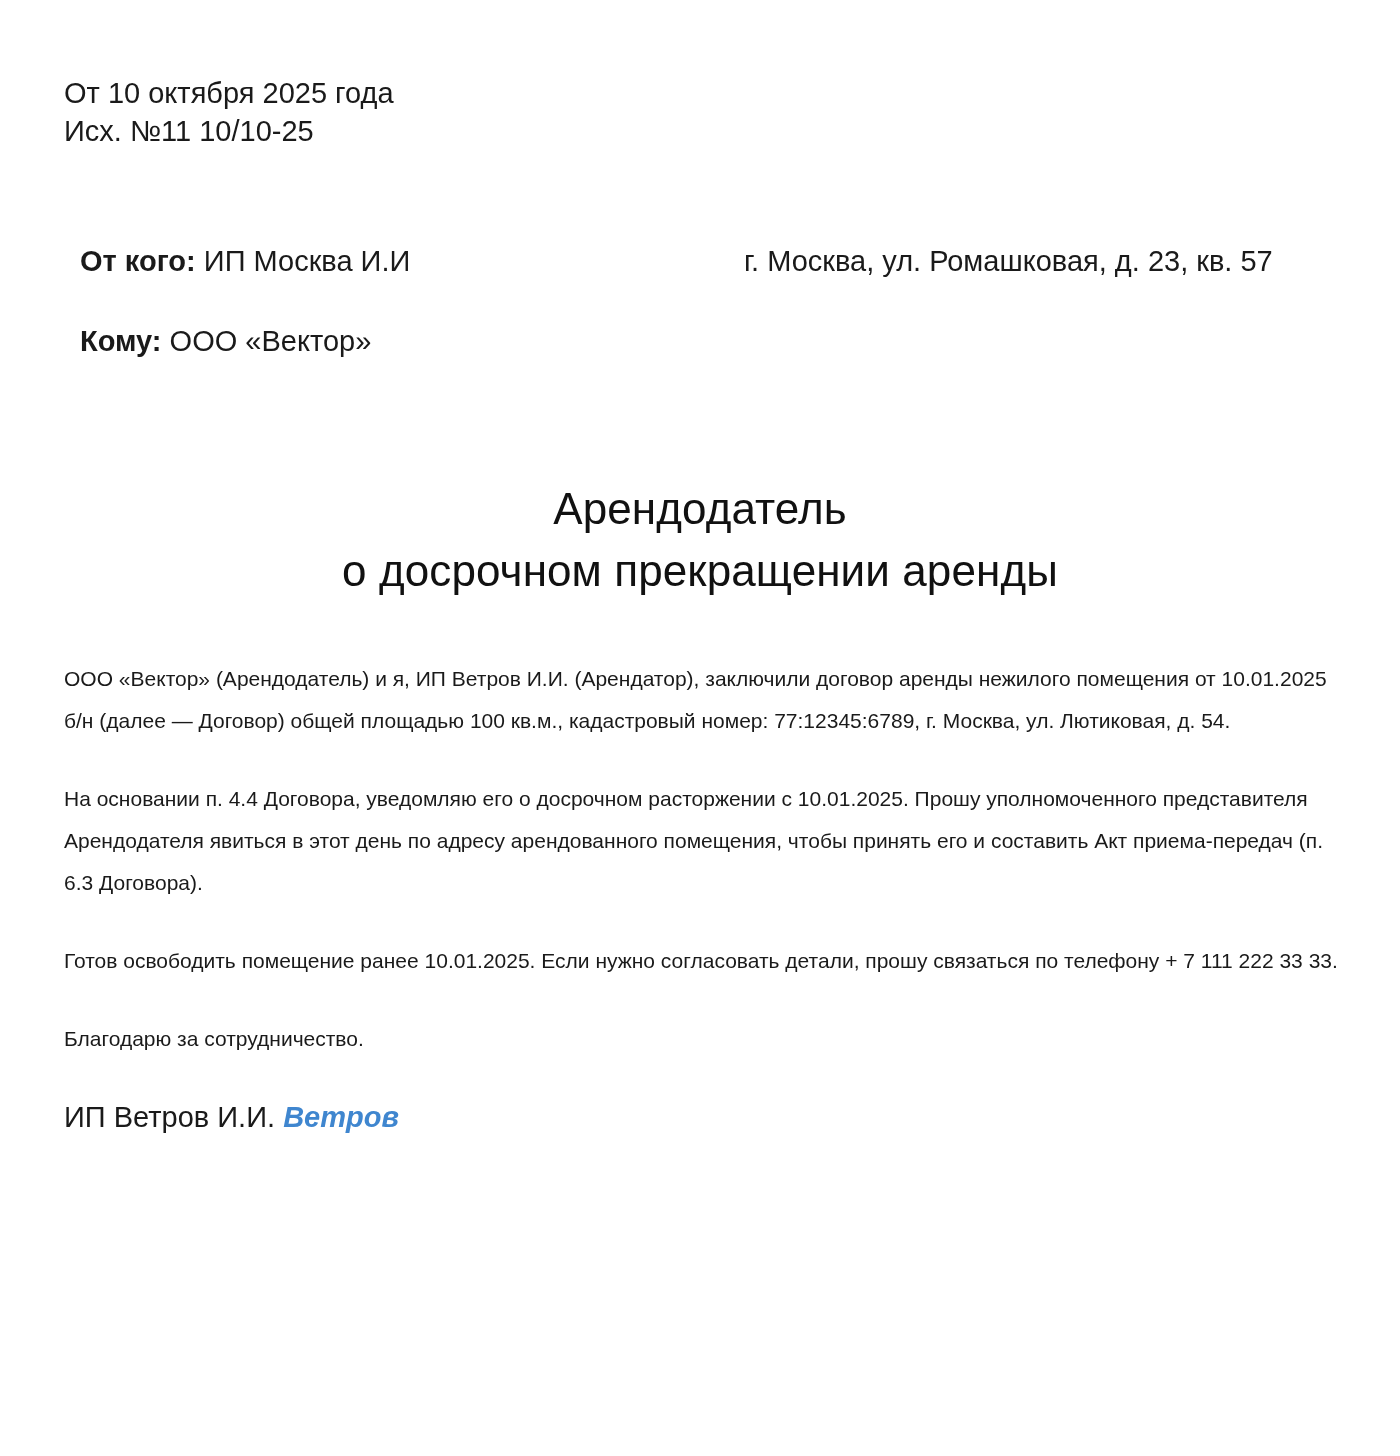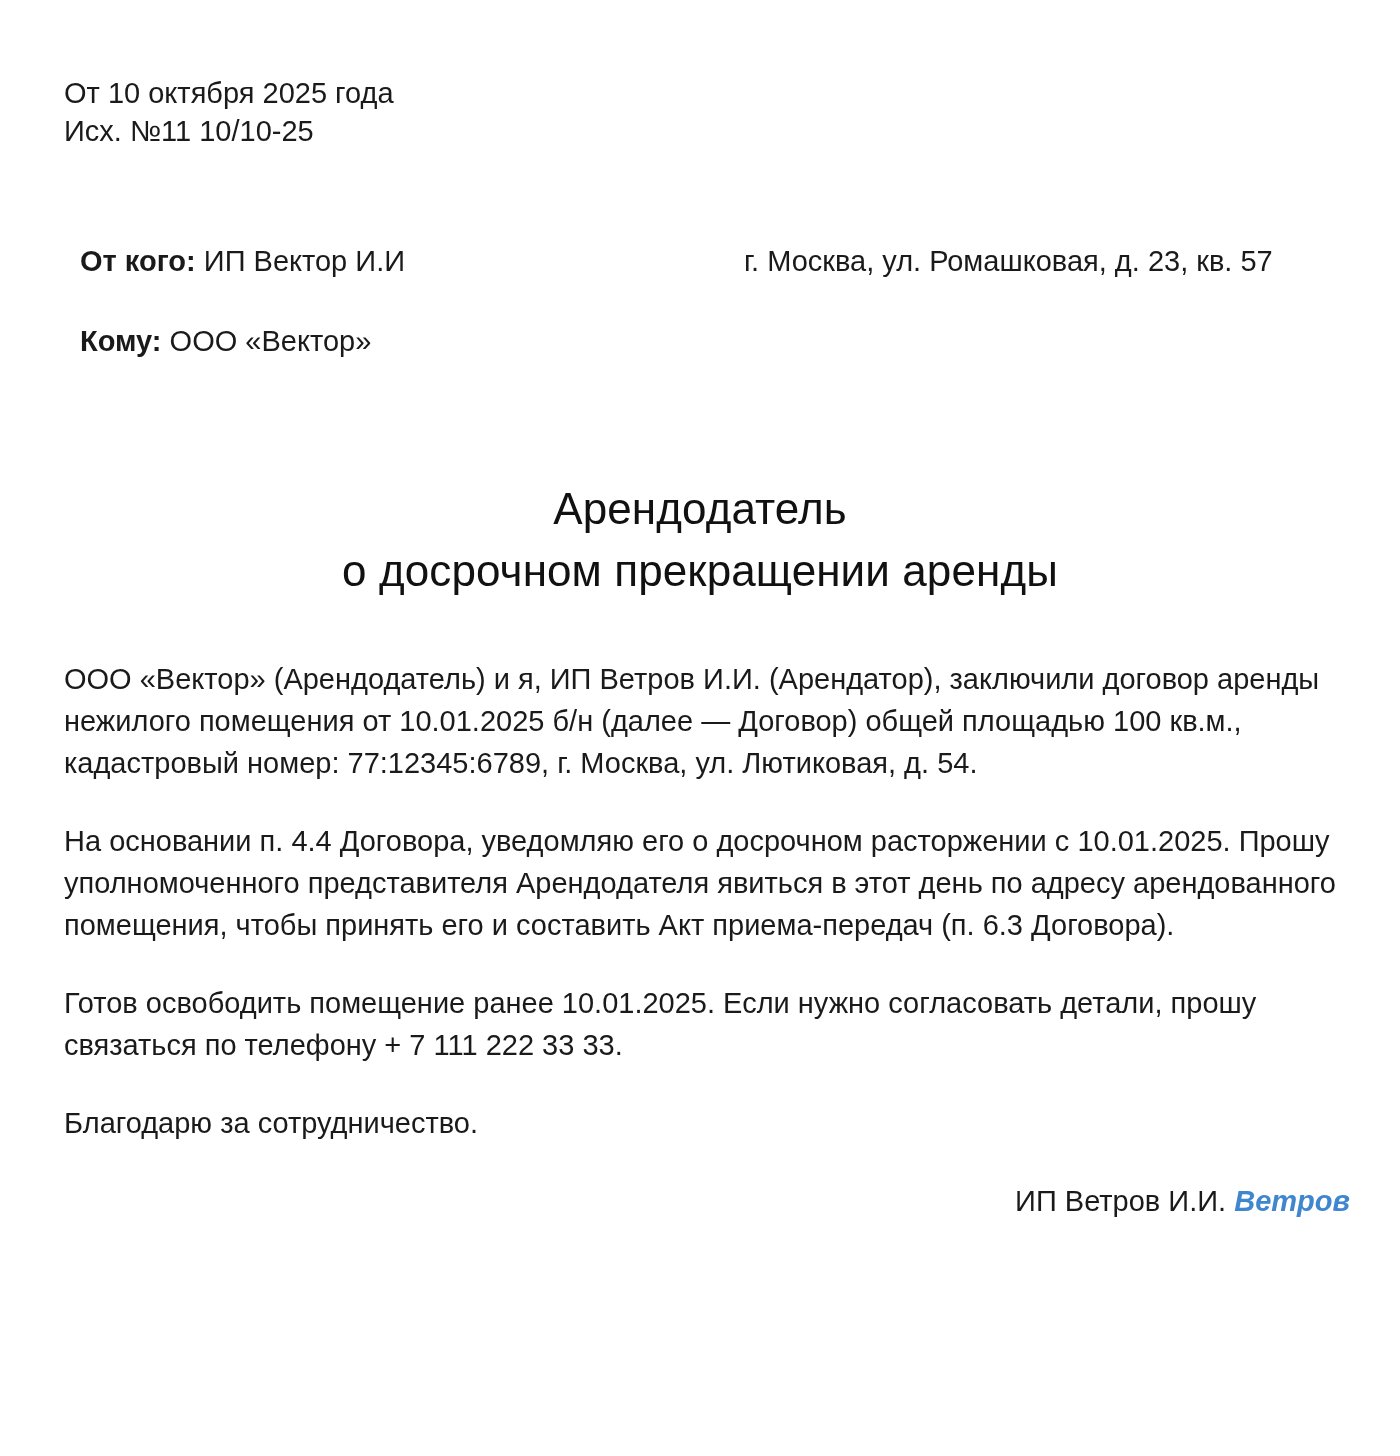--- a/index.html
+++ b/index.html
@@ -79,32 +79,31 @@
     letter-spacing: 0.1px;
   }
 
   
   .doc-body {
     margin-top: 56px;
     padding: 0 50px 0 64px;
   }
   .doc-body p {
     margin: 0 0 36px 0;
-    font-size: 29px;
+    font-size: 21px;
     line-height: 42px;
     color: #1a1a1a;
     text-align: left;
   }
   .doc-body p:last-child { margin-bottom: 0; }
 
   .signature-line {
     margin-top: 36px;
     font-size: 29px;
     line-height: 42px;
-    text-align: right;
   }
   .signature-name {
     color: #3f86cf;
     font-style: italic;
     font-weight: bold;
   }
 </style>
 </head>
 <body>
 
@@ -112,21 +111,21 @@
 
   <div class="doc-header">
     <div class="line">От 10 октября 2025 года</div>
     <div class="line">Исх. №11 10/10-25</div>
   </div>
 
   <div class="parties">
 
     <div class="party-row">
       <div class="party-left">
-        <span class="party-label">От кого:</span><span>&nbsp;</span><span class="party-value">ИП Вектор И.И</span>
+        <span class="party-label">От кого:</span><span>&nbsp;</span><span class="party-value">ИП Москва И.И</span>
       </div>
       <div class="party-right">г. Москва, ул. Ромашковая, д. 23, кв. 57</div>
     </div>
 
     <div class="party-row">
       <div class="party-left">
         <span class="party-label">Кому:</span><span>&nbsp;</span><span class="party-value">ООО «Вектор»</span>
       </div>
     </div>
 

